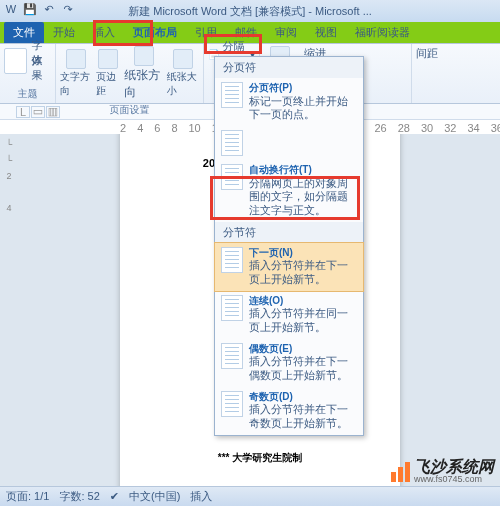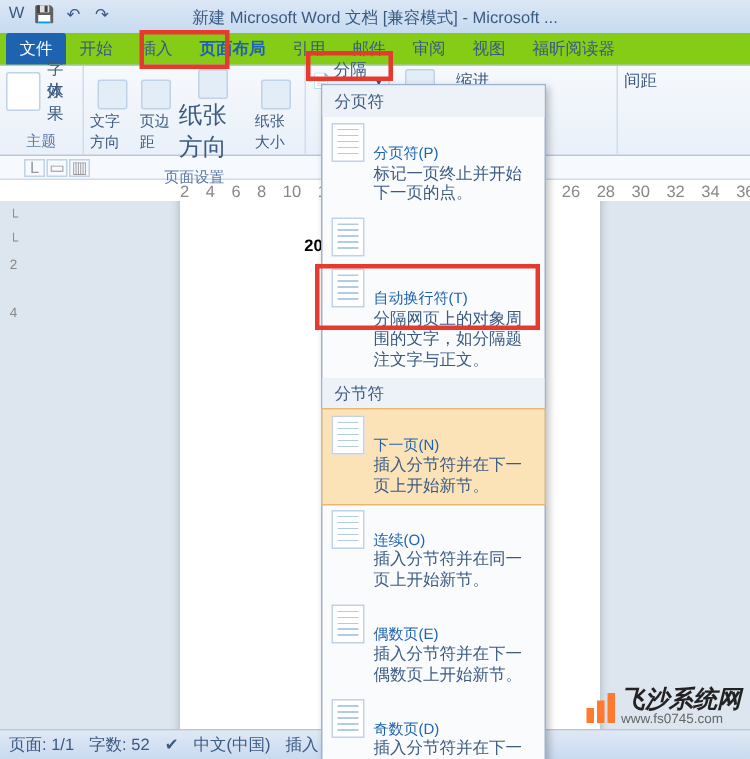--- a/index.html
+++ b/index.html
@@ -42,21 +42,21 @@
 
 .vtool { position: absolute; left: 2px; top: 136px; width: 14px; display:flex; flex-direction:column; }
 .vtool div { height: 16px; font-size: 9px; color:#888; display:flex; align-items:center; justify-content:center; }
 
 .dropdown { position: absolute; left: 214px; top: 56px; width: 150px; background: #fafbfd; border: 1px solid #9bb3cf; box-shadow: 2px 2px 5px rgba(0,0,0,.25); z-index: 5; }
 .dd-section { padding: 3px 8px; background: #edf2f8; color: #3b5a82; font-size: 11px; }
 .dd-item { display: flex; padding: 4px 6px; gap: 6px; }
 .dd-item .thumb { width: 22px; height: 26px; background: #fff; border: 1px solid #c0d2e6; position: relative; flex-shrink: 0; }
 .dd-item .thumb::before { content:""; position:absolute; left:3px; top:3px; right:3px; bottom:3px; background: repeating-linear-gradient(#6699cc 0 1px, transparent 1px 4px); opacity:.5; }
 .dd-item .txt { color: #3b5a82; font-size: 10px; line-height: 1.25; }
-.dd-item .name { color: #1e63b0; font-weight: normal; font-size: 10px; margin-top: 15px; }
+.dd-item .name { color: #1e63b0; font-weight: bold; font-size: 10px; }
 .dd-item.sel { background: #fbe3b7; outline: 1px solid #e6b870; }
 
 .statusbar { position: absolute; left: 0; right: 0; bottom: 0; height: 20px; background: linear-gradient(#dfe9f5,#c9daef); display: flex; align-items: center; gap: 10px; padding: 0 6px; color: #3b5a82; border-top:1px solid #b6c7dc; }
 
 .watermark { position: absolute; right: 6px; bottom: 22px; display: flex; align-items: center; gap: 4px; z-index: 20; }
 .wm-bars { display:flex; gap:2px; }
 .wm-bars span { width:5px; background:#ff7a2e; display:block; }
 .wm-bars span:nth-child(1){height:10px;margin-top:10px;}
 .wm-bars span:nth-child(2){height:15px;margin-top:5px;}
 .wm-bars span:nth-child(3){height:20px;margin-top:0;}
@@ -110,21 +110,21 @@
       <div class="ribbon-vert">
           <div class="ico"></div>
           <span style="font-size:10px">文字方向</span>
         </div>
       <div class="ribbon-vert">
           <div class="ico"></div>
           <span style="font-size:10px">页边距</span>
         </div>
       <div class="ribbon-vert">
           <div class="ico"></div>
-          <span style="font-size:16px">纸张方向</span>
+          <span style="font-size:12px">纸张方向</span>
         </div>
       <div class="ribbon-vert">
           <div class="ico"></div>
           <span style="font-size:10px">纸张大小</span>
         </div>
     </div>
     <div class="label">页面设置</div>
   </div>
 
   <div class="ribbon-group" style="width:56px;padding-top:3px">

